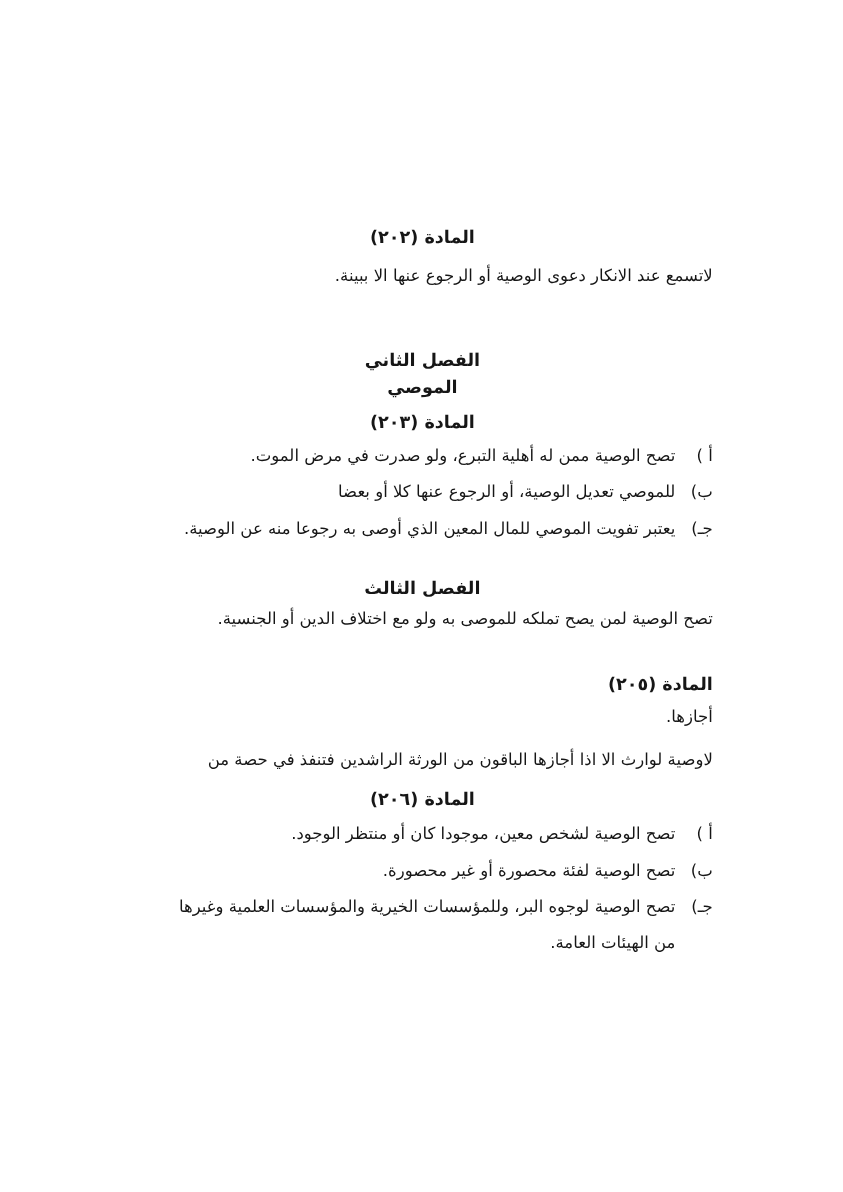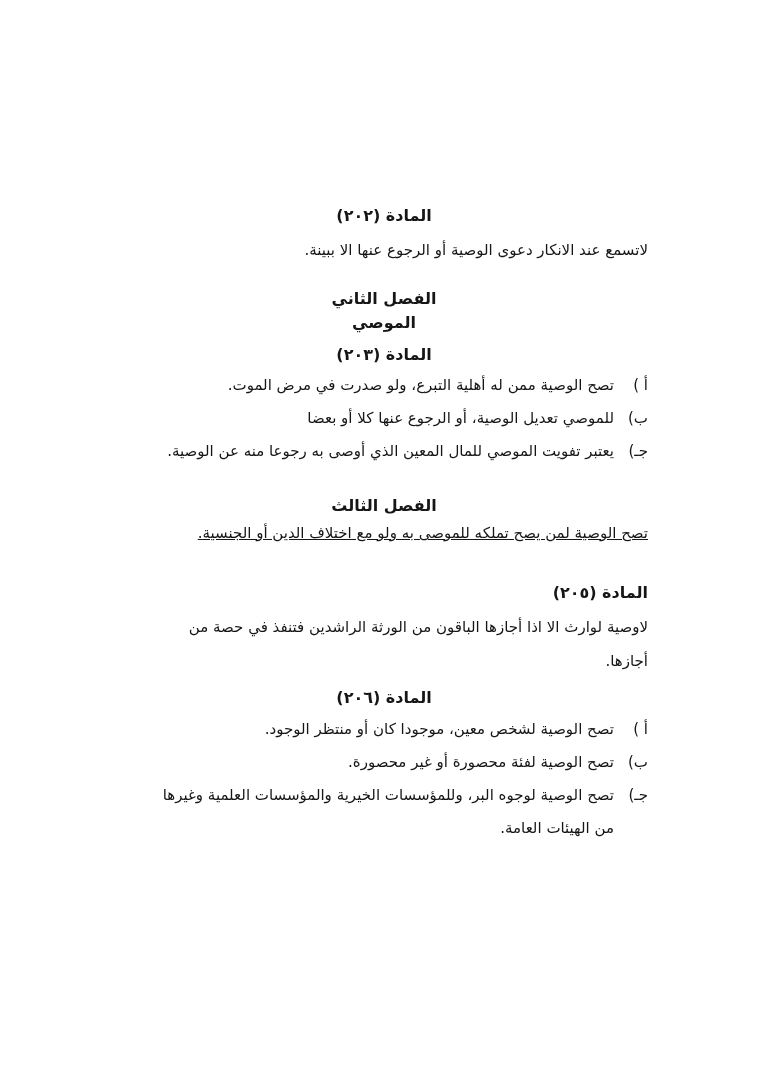--- a/index.html
+++ b/index.html
@@ -26,26 +26,26 @@
     line-height: 24px;
   }
   .body-line {
     font-size: 15px;
     line-height: 24px;
     font-weight: 400;
     white-space: nowrap;
   }
   .mt-first   { margin-top: 204px; }
   .mt-body    { margin-top: 10px; }
-  .mt-chapter { margin-top: 25px; }
+  .mt-chapter { margin-top: 54px; }
   .mt-sub     { margin-top: 0; }
   .mt-art     { margin-top: 8px; }
   .mt-items   { margin-top: 2px; }
   .mt-ch3     { margin-top: 26px; }
-  .mt-b204    { margin-top: 3px; text-decoration: underline; }
+  .mt-b204    { margin-top: 3px; }
   .mt-h205    { margin-top: 36px; text-align: right; }
   .mt-b205    { margin-top: 5px; }
   .mt-h206    { margin-top: 8px; }
   .mt-i206    { margin-top: 3px; }
   .item {
     display: flex;
     direction: rtl;
     font-size: 15px;
     line-height: 33px;
     font-weight: 400;
@@ -97,22 +97,22 @@
         <span class="marker">جـ)</span>
         <span class="item-text">يعتبر تفويت الموصي للمال المعين الذي أوصى به رجوعا منه عن  الوصية.</span>
       </div>
     </div>
 
     <div class="heading mt-ch3">الفصل الثالث</div>
 
     <div class="body-line mt-b204">تصح الوصية لمن يصح تملكه للموصى به ولو مع اختلاف الدين أو  الجنسية.</div>
 
     <div class="heading mt-h205">المادة (٢٠٥)</div>
+    <div class="body-line b205-line">أجازها.</div>
     <div class="body-line b205-line mt-b205">لاوصية لوارث الا اذا أجازها الباقون من الورثة الراشدين  فتنفذ في حصة من</div>
-    <div class="body-line b205-line">أجازها.</div>
 
     <div class="heading mt-h206">المادة (٢٠٦)</div>
     <div class="mt-i206">
       <div class="item">
         <span class="marker">أ )</span>
         <span class="item-text">تصح الوصية لشخص معين، موجودا كان أو منتظر الوجود.</span>
       </div>
       <div class="item">
         <span class="marker">ب)</span>
         <span class="item-text">تصح الوصية لفئة محصورة أو غير محصورة.</span>

